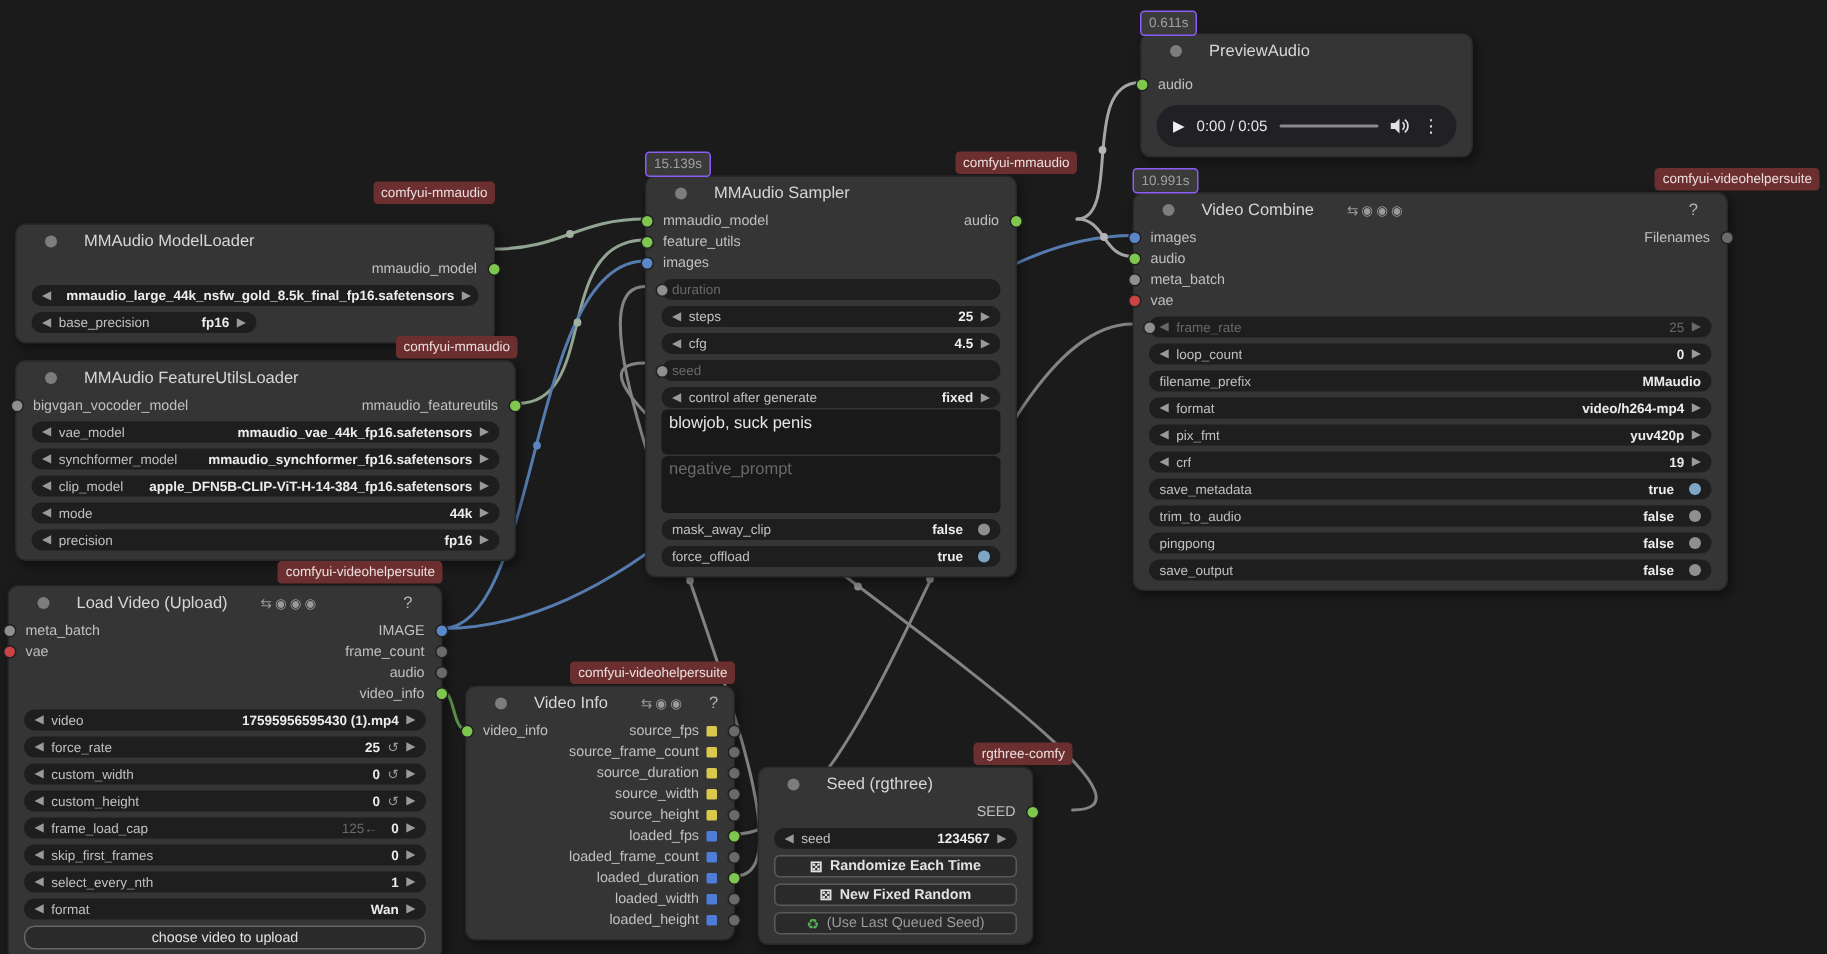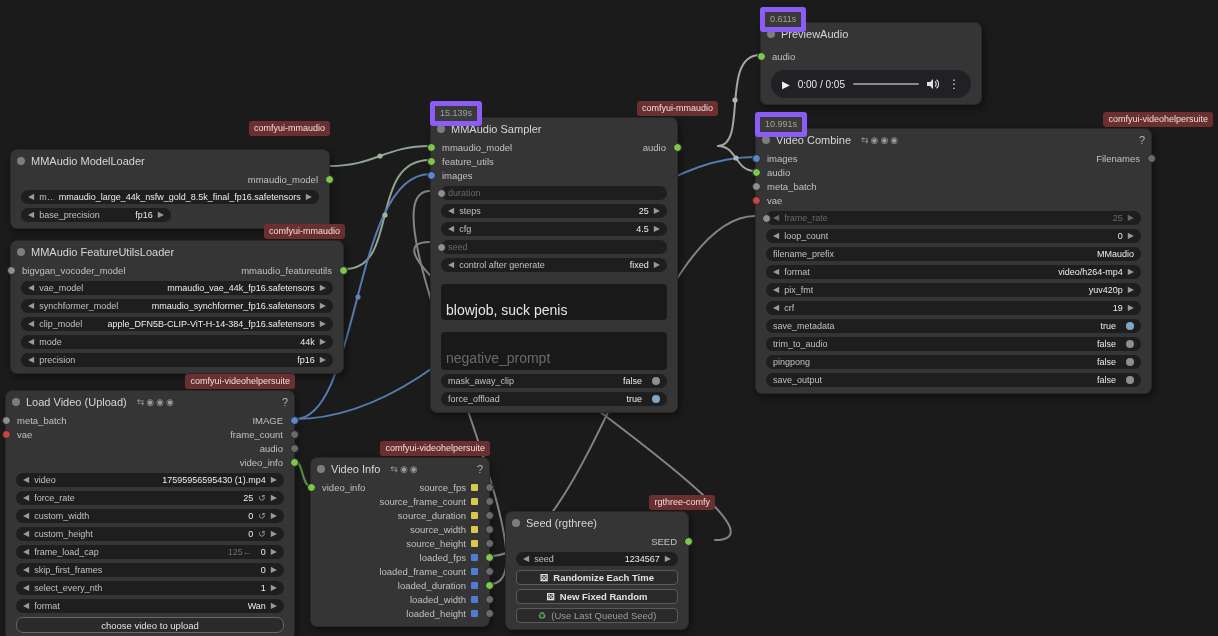--- a/index.html
+++ b/index.html
@@ -1,50 +1,50 @@
 <!DOCTYPE html>
 <html><head>
 <meta charset="utf-8">
 <style>
   *{margin:0;padding:0;box-sizing:border-box}
   html,body{width:1218px;height:636px}
   body{background:#1b1b1b;font-family:"Liberation Sans",sans-serif;position:relative;overflow:hidden}
   svg.wires{position:absolute;left:0;top:0;z-index:0}
   .node{position:absolute;background:#353535;border:1px solid #282828;border-radius:7px;box-shadow:2px 3px 7px rgba(0,0,0,.45);padding-bottom:6px;z-index:1}
-  .hdr{height:22px;display:flex;align-items:center;gap:6px;padding:0 6px;font-size:11px;color:#d6d6d6;white-space:nowrap}
+  .hdr{height:22px;display:flex;align-items:center;gap:18px;padding:0 19px;font-size:11px;color:#d6d6d6;white-space:nowrap}
   .cdot{width:8px;height:8px;border-radius:50%;background:#7d7d7d;flex:none}
   .hicons{display:flex;gap:2px;color:#9a9a9a;font-size:9px;margin-left:4px;align-items:center}
   .hhelp{margin-left:auto;color:#b4b4b4;font-size:11px}
   .badge{position:absolute;z-index:2;background:#6c2f2f;color:#ecdede;font-size:9px;line-height:1;padding:3px 5px;border-radius:3px;white-space:nowrap}
-  .timing{position:absolute;z-index:2;background:#3a3a3a;color:#a0a0a0;font-size:9px;line-height:1;padding:3px 5px;border-radius:3px;border:5px solid #8b5cf6;white-space:nowrap}
+  .timing{position:absolute;z-index:2;background:#3a3a3a;color:#a0a0a0;font-size:9px;line-height:1;padding:3px 5px;border-radius:3px;border:1px solid #8b5cf6;white-space:nowrap}
   .io-row{position:relative;height:14px;display:flex;align-items:center;padding:0 11px;font-size:9.5px;color:#c0c0c0;white-space:nowrap}
   .io-left{margin-right:auto}
   .io-right{margin-left:auto}
   .slot{position:absolute;top:50%;margin-top:-4.5px;width:9px;height:9px;border-radius:50%;border:1px solid #202020}
   .slot.in{left:-4.5px}.slot.out{right:-4.5px}
   .s-green{background:#7ec74f}.s-blue{background:#5b86c9}.s-red{background:#c94444}.s-gray{background:#8f8f8f}.s-dim{background:#6a6a6a}
   .sq{width:7px;height:7px;margin-left:5px;border-radius:1px;flex:none}
   .sq-y{background:#d9c84b}.sq-b{background:#4d7dd6}
   .widget{position:relative;height:14px;background:#1e1e1e;border-radius:7px;margin:4px 10px 0;display:flex;align-items:center;padding:0 7px;gap:5px;font-size:9px;white-space:nowrap;overflow:visible}
   .wclip{overflow:hidden}
   .wlabel{color:#c0c0c0;overflow:hidden;text-overflow:ellipsis}
-  .wvalue{margin-left:auto;color:#ececec;font-weight:400}
+  .wvalue{margin-left:auto;color:#ececec;font-weight:700}
   .warrow{color:#9a9a9a;font-size:8px;flex:none;line-height:1}
   .widget.dis .wlabel,.widget.dis .wvalue,.widget.dis .warrow{color:#686868;font-weight:400}
   .whint{margin-left:auto;color:#6a6a6a}
   .wvalue.after-hint{margin-left:4px}
   .reset{color:#9a9a9a;font-size:9px;line-height:1}
   .tcircle{width:8px;height:8px;border-radius:50%;flex:none;margin-left:5px}
   .t-on{background:#7fa6c4}.t-off{background:#8f8f8f}
   .wslot{left:-14.5px}
   .btn{height:15px;margin:4px 10px 0;border:1px solid #5a5a5a;border-radius:4px;background:#2a2a2a;display:flex;align-items:center;justify-content:center;gap:5px;font-size:9.5px;color:#e2e2e2;font-weight:700;white-space:nowrap}
   .btn.dim{color:#9c9c9c;font-weight:400}
   .btn .green{color:#58b158}
   .btn-upload{height:16px;border-radius:7px;font-weight:400;border-color:#666}
-  .ta{margin:12px 10px 0;background:#191919;border-radius:4px;height:30px;padding:18px 5px;font-size:14px;color:#e6e6e6;overflow:hidden;line-height:1.2}
+  .ta{margin:1px 10px 0;background:#191919;border-radius:4px;height:30px;padding:3px 5px;font-size:11px;color:#e6e6e6;overflow:hidden;line-height:1.2}
   .ta.neg{height:38px;color:#6a6a6a}
   .player{margin:7px 10px 0;height:28px;background:#202025;border-radius:14px;display:flex;align-items:center;padding:0 11px;gap:8px;color:#e8e8e8}
   .pplay{font-size:10px;color:#f0f0f0}
   .ptime{font-size:10px}
   .pbar{flex:1;height:2px;background:#8a8a8a;border-radius:1px}
   .pkebab{font-size:12px;color:#dcdcdc;line-height:1}
 </style>
 </head>
 <body>
 

